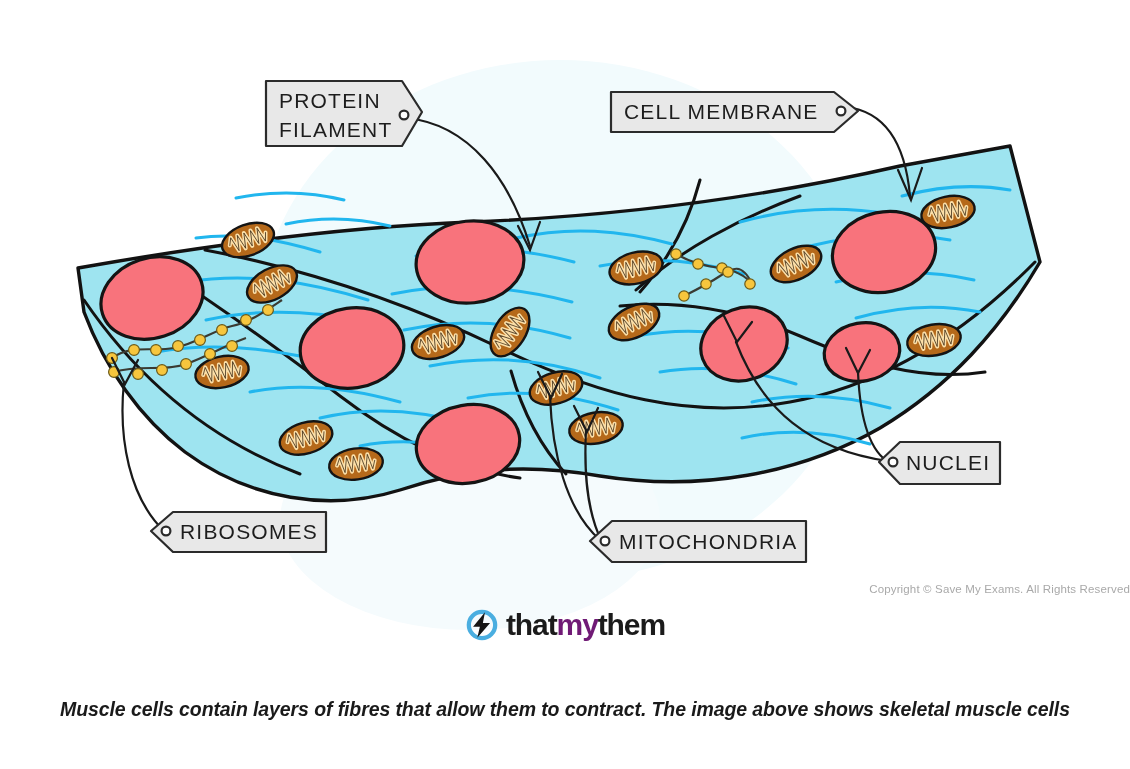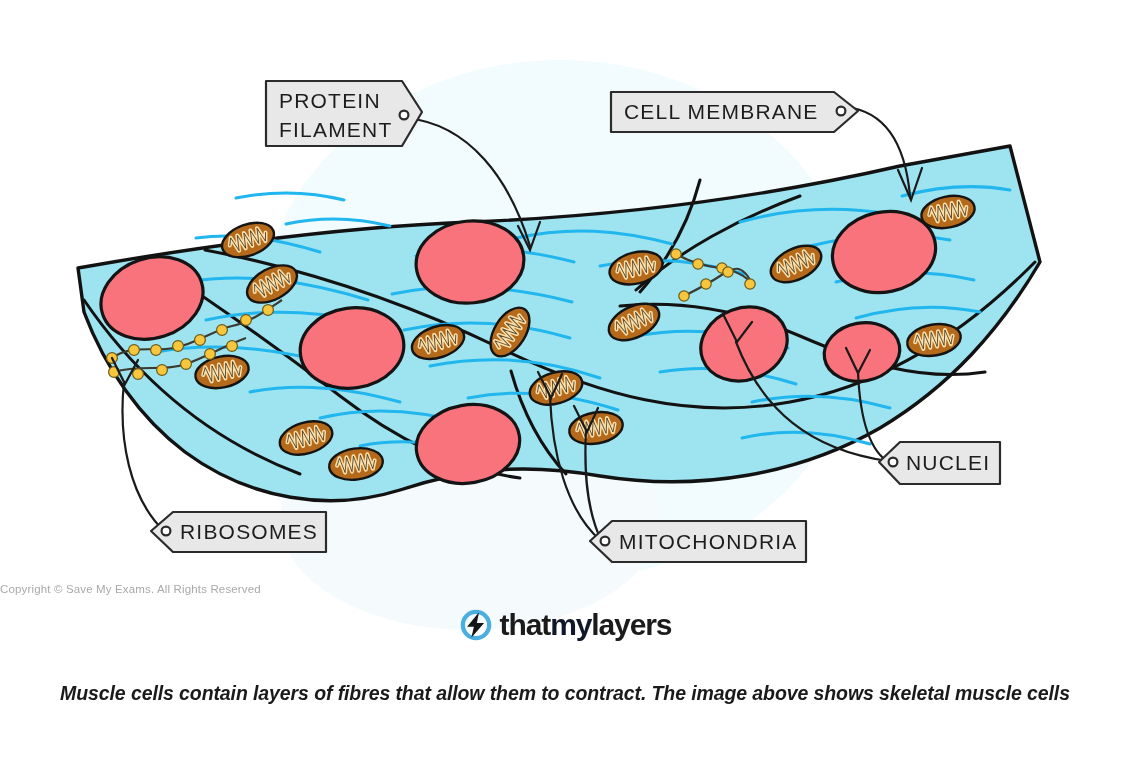--- a/index.html
+++ b/index.html
@@ -13,42 +13,42 @@
   
   .tag-text{
     font-family:"Liberation Sans", sans-serif;
     font-size:21px;letter-spacing:1.2px;fill:#1d1d1d;
     dominant-baseline:middle;
   }
 
   
   #copyright{
     position:absolute;left:0;right:0;top:583px;
-    text-align:left;font-size:11.5px;color:#a9a9a9;
+    text-align:right;font-size:11.5px;color:#a9a9a9;
     font-family:"Liberation Sans", sans-serif;letter-spacing:.15px;
   }
   
   #logo{
     position:absolute;left:0;right:0;top:608px;
     display:flex;align-items:center;justify-content:center;gap:7px;
   }
   #logo .mark{width:34px;height:34px;display:block;}
   #logo .wordmark{
     font-family:"Liberation Sans", sans-serif;
     font-size:30px;font-weight:700;letter-spacing:-1.1px;line-height:1;
     white-space:nowrap;
   }
   #logo .w-save{color:#1b1b1b;}
-  #logo .w-my{color:#0f172a;}
+  #logo .w-my{color:#701a75;}
   #logo .w-exams{color:#1b1b1b;}
 
   
   #caption{
     position:absolute;left:50%;transform:translateX(-50%);
-    top:679px;width:1060px;text-align:center;
+    top:695px;width:1060px;text-align:center;
     font-family:"Liberation Sans", sans-serif;
     font-style:italic;font-weight:700;font-size:19.5px;
     color:#1a1a1a;line-height:1.5;letter-spacing:-.1px;
   }
 </style>
 </head>
 <body>
 
 <div id="stage">
 
@@ -237,17 +237,17 @@
     </g>
   </svg>
 
   <div id="copyright">Copyright © Save My Exams. All Rights Reserved</div>
 
   <div id="logo">
     <svg class="mark" viewBox="0 0 40 40">
       <circle cx="20" cy="20" r="15.5" fill="none" stroke="#4aaee0" stroke-width="5"></circle>
       <path d="M23.5,5 L9.5,22 L17.5,22 L14.5,35 L29.5,17.5 L21,17.5 Z" fill="#141414"></path>
     </svg>
-    <div class="wordmark"><span class="w-save">that</span><span class="w-my">my</span><span class="w-exams">layers</span></div>
+    <div class="wordmark"><span class="w-save">that</span><span class="w-my">my</span><span class="w-exams">them</span></div>
   </div>
 
   <div id="caption">Muscle cells contain layers of fibres that allow them to contract. The image above shows skeletal muscle cells</div>
 </div>
 
 </body></html>

